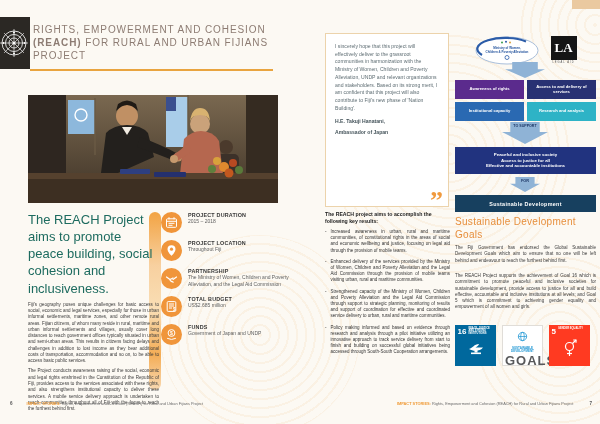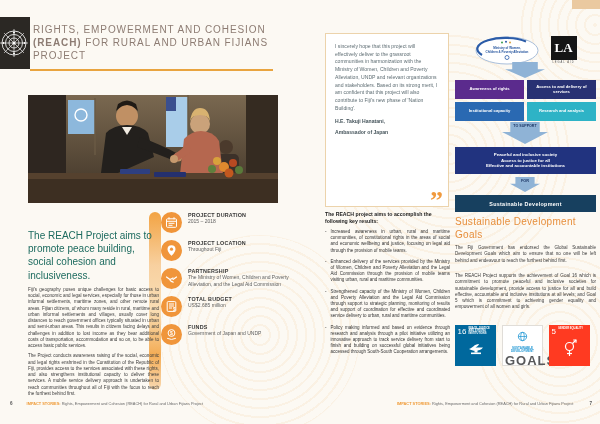--- a/index.html
+++ b/index.html
@@ -22,21 +22,21 @@
   .title { left:33px; top:23px; width:252px; font-size:10px; line-height:1.32;
     letter-spacing:.9px; color:#8d7c73; text-transform:uppercase; }
   .title b { font-weight:700;margin-top:32px; }
   .title-rule { left:30px; top:69px; width:243px; height:2px; background:#e9a43f; }
 
   
   .photo { left:28px; top:95px; width:250px; height:108px; overflow:hidden; }
 
   
   .intro { left:28px; top:211px; width:131px; }
-  .intro-heading { font-size:10px; line-height:1.32; color:#1d6b5f; margin-bottom:5px;margin-top:18px; }
+  .intro-heading { font-size:13px; line-height:1.32; color:#1d6b5f; margin-bottom:5px; }
   .body-p { font-size:4.55px; line-height:1.38; color:#3c3c3c; text-align:justify; margin-bottom:4px; }
 
   
   .facts { left:161px; top:212px; width:150px; display:flex; flex-direction:column; gap:7px; }
   .fact { display:flex; gap:6px; align-items:flex-start; }
   .fact-icon { flex:0 0 auto; width:21px; height:21px; border-radius:50%; background:#f0953a;
     display:flex; align-items:center; justify-content:center; }
   .fact-label { font-size:5.4px; font-weight:700; color:#383838; letter-spacing:.2px; }
   .fact-value { font-size:5px; color:#5f5f5f; line-height:1.35; width:114px; }
 
@@ -84,21 +84,21 @@
     font-size:5.4px; letter-spacing:.3px; }
 
   .sdg-heading { position:absolute; top:190px; left:0; width:125px; font-size:10px; line-height:1.25;
     color:#e78f3d; letter-spacing:.3px; }
   .sdg-p1 { position:absolute; top:219px; left:0; width:141px; }
   .sdg-p2 { position:absolute; top:247px; left:0; width:141px; }
 
   .sdg-icons { position:absolute; top:299px; left:0; display:flex; gap:6px; }
   .sdg-box { width:41px; height:41px; padding:2.5px; color:#fff; }
   .sdg-box-head { display:flex; gap:2px; align-items:flex-start; }
-  .sdg-num { font-size:8px; font-weight:400; line-height:1; }
+  .sdg-num { font-size:8px; font-weight:700; line-height:1; }
   .sdg-label { font-size:2.6px; font-weight:700; line-height:1.15; text-transform:uppercase; }
   .sdg-sym { display:flex; justify-content:center; margin-top:3px; }
   .goals-box { width:41px; height:41px; background:#fff; border:1px solid #e0ddd8; padding:2px;
     text-align:center; }
   .goals-l1 { font-size:3px; font-weight:700; color:#1f97d4; line-height:1.15; margin-top:1px; }
   .goals-l2 { font-size:13px; font-weight:700; color:#58595b; letter-spacing:1px; line-height:1; }
 
   
   .footer { position:absolute; top:401px; font-size:3.9px; color:#6b6b6b; }
   .footer .pg { font-size:4.6px; font-weight:700; color:#555; }

